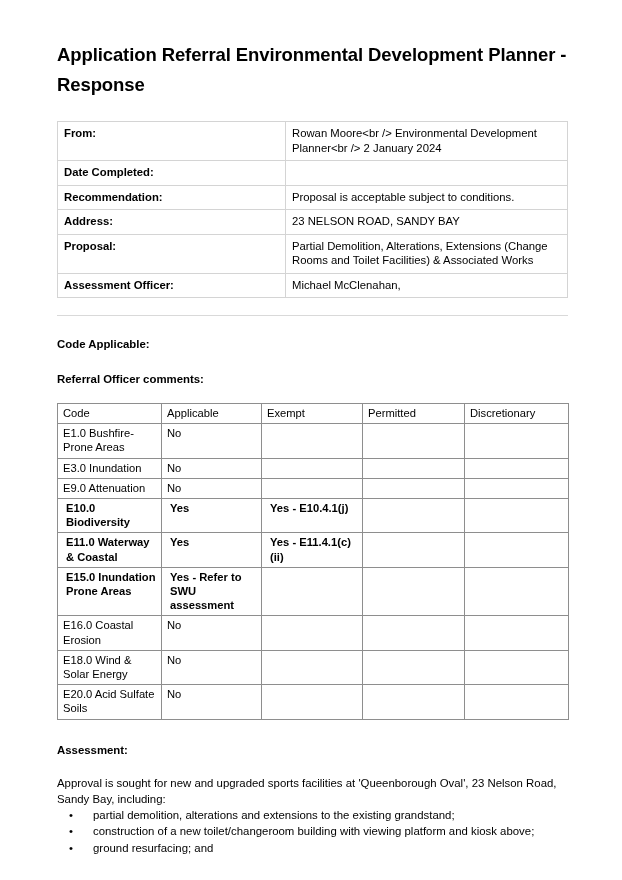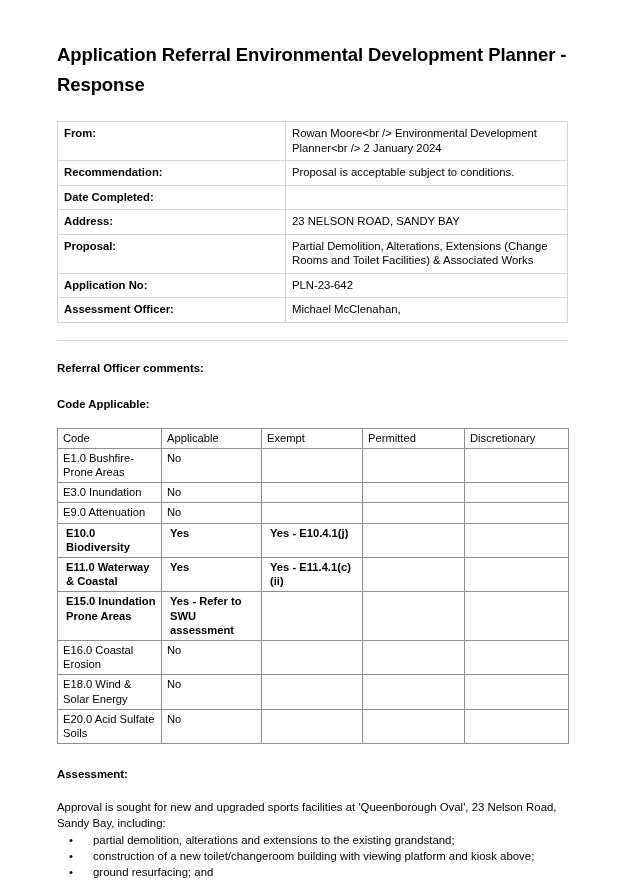--- a/index.html
+++ b/index.html
@@ -133,51 +133,47 @@
 
     <h1 class="doc-title">Application Referral Environmental Development Planner - Response</h1>
 
     <table class="info-table">
       <tbody id="info-body">
           <tr>
             <td class="label">From:</td>
             <td>Rowan Moore&lt;br /&gt; Environmental Development Planner&lt;br /&gt; 2 January 2024</td>
           </tr>
           <tr>
+            <td class="label">Date Completed:</td>
+            <td></td>
+          </tr>
+          <tr>
             <td class="label">Recommendation:</td>
             <td>Proposal is acceptable subject to conditions.</td>
           </tr>
           <tr>
-            <td class="label">Date Completed:</td>
-            <td></td>
-          </tr>
-          <tr>
             <td class="label">Address:</td>
             <td>23 NELSON ROAD, SANDY BAY</td>
           </tr>
           <tr>
             <td class="label">Proposal:</td>
             <td>Partial Demolition, Alterations, Extensions (Change Rooms and Toilet Facilities) &amp; Associated Works</td>
           </tr>
           <tr>
-            <td class="label">Application No:</td>
-            <td>PLN-23-642</td>
-          </tr>
-          <tr>
             <td class="label">Assessment Officer:</td>
             <td>Michael McClenahan,</td>
           </tr>
         </tbody>
     </table>
 
     <div class="divider"></div>
 
+    <div class="section-heading h-code">Code Applicable:</div>
+
     <div class="section-heading h-referral">Referral Officer comments:</div>
-
-    <div class="section-heading h-code">Code Applicable:</div>
 
     <table class="code-table">
       <colgroup>
         <col class="c-code">
           <col class="c-app">
           <col class="c-exe">
           <col class="c-perm">
           <col class="c-disc">
       </colgroup>
       <thead id="code-head">

